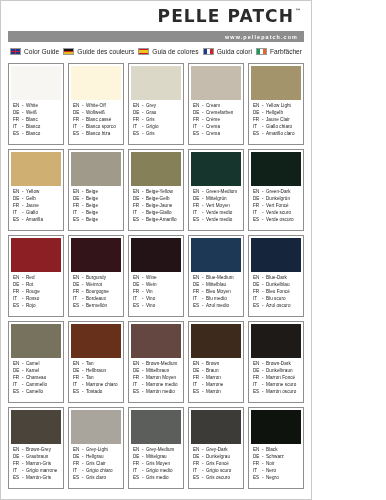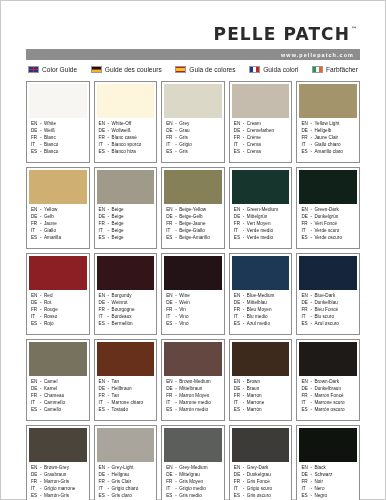--- a/index.html
+++ b/index.html
@@ -4,24 +4,24 @@
 <style>
   * { box-sizing: border-box; margin: 0; padding: 0; }
   html, body {
     width: 386px; height: 500px;
     background: #ffffff;
     font-family: "Liberation Sans", sans-serif;
     overflow: hidden;
   }
   .page {
     position: relative;
-    width: 386px; height: 500px;
+    width: 312px; height: 500px;
     background: #fff;
     border: 1px solid #c9c9c9;
-    padding: 18px;
+    padding: 0;
   }
 
   
   .brand-row {
     height: 30px;
     display: flex;
     align-items: center;
     justify-content: flex-end;
     padding-right: 10px;
   }

